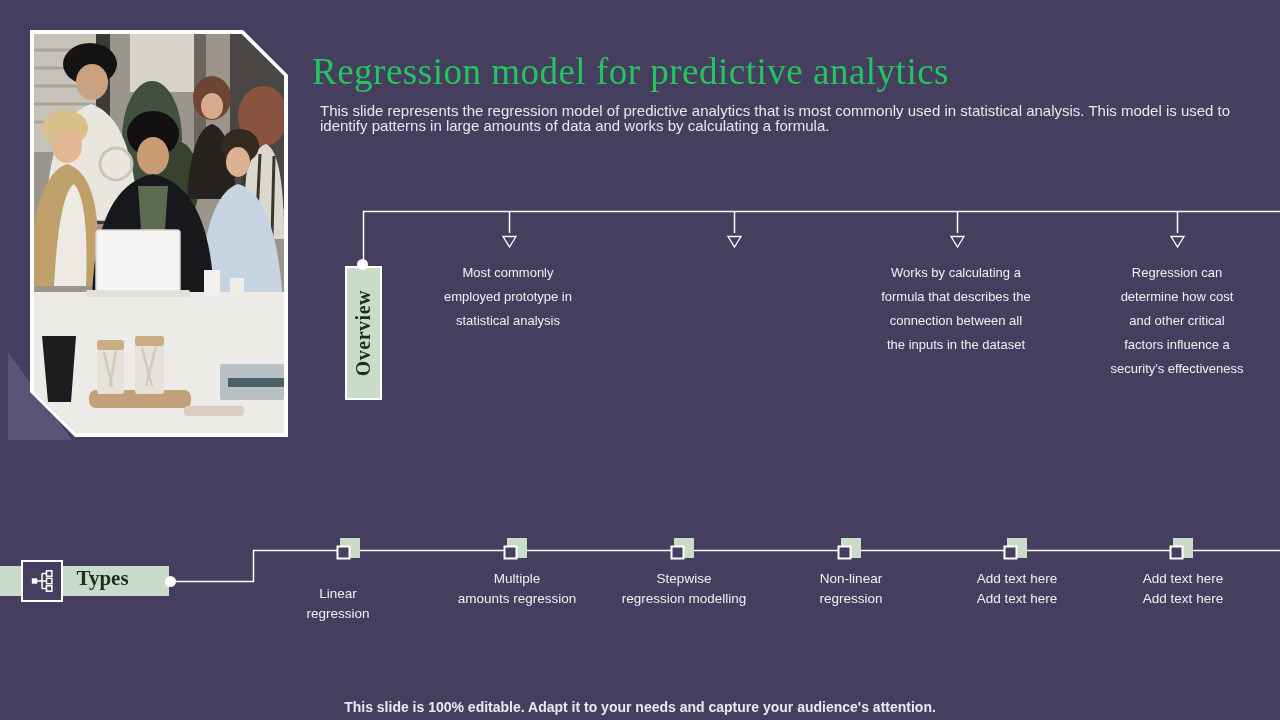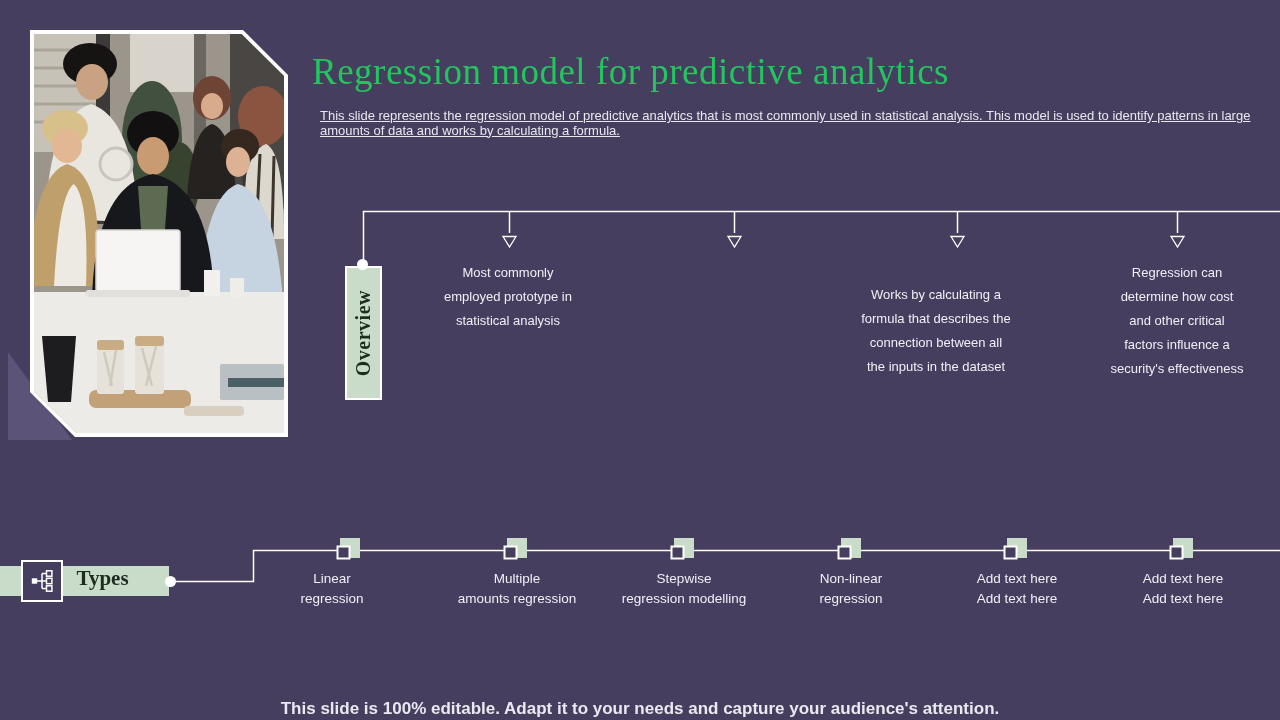--- a/index.html
+++ b/index.html
@@ -8,22 +8,22 @@
     background:#453E5E;
     font-family:"Liberation Sans",sans-serif;
   }
   
   .title{
     position:absolute;left:312px;top:22px;width:940px;
     font-family:"Liberation Serif",serif;font-weight:400;
     font-size:37px;line-height:50px;color:#22c55e;letter-spacing:.5px;
   }
   .subtitle{
-    position:absolute;left:320px;top:96px;width:932px;
-    font-size:13px;line-height:14.5px;color:#E9E7F0;text-decoration:underline;
+    position:absolute;left:320px;top:89px;width:932px;
+    font-size:15px;line-height:14.5px;color:#E9E7F0;
   }
   
   .fold{
     position:absolute;left:8px;top:352px;width:64px;height:88px;z-index:1;
     background:#5B5478;
     clip-path:polygon(0 0,100% 100%,0 100%);
   }
   .photo-frame{
     position:absolute;left:30px;top:30px;width:258px;height:407px;z-index:2;
     background:#FFFFFF;
@@ -46,47 +46,47 @@
   .v-label{
     writing-mode:vertical-rl;transform:rotate(180deg);
     font-family:"Liberation Serif",serif;font-weight:bold;
     font-size:20px;color:#1E2C20;letter-spacing:.5px;
   }
   .ov-item{
     position:absolute;top:261px;width:230px;z-index:2;
     text-align:center;white-space:pre-line;
     font-size:13px;line-height:24px;color:#F1EFF6;
   }
-  .ov-1{left:393px;} .ov-2{left:619px;} .ov-3{left:821px;margin-top:22px;} .ov-4{left:1062px;}
+  .ov-1{left:393px;} .ov-2{left:619px;} .ov-3{left:841px;} .ov-4{left:1062px;}
   
   .types-bar{
     position:absolute;left:0;top:566px;width:169px;height:30px;z-index:2;
     background:#C9DCCA;display:flex;justify-content:center;
     padding-left:36px;box-sizing:border-box;
   }
   .types-label{
     font-family:"Liberation Serif",serif;font-weight:bold;
     font-size:21px;color:#1E2C20;
   }
   .icon-box{
     position:absolute;left:21px;top:560px;width:42px;height:42px;z-index:3;
     background:#453E5E;border:2px solid #FFFFFF;box-sizing:border-box;
     display:flex;align-items:center;justify-content:center;
   }
   .type-item{
     position:absolute;top:569px;width:190px;z-index:2;
     text-align:center;white-space:pre-line;
     font-size:13.5px;line-height:20px;color:#F1EFF6;
   }
-  .ty-1{left:237px;} .ty-2{left:422px;} .ty-3{left:589px;}
+  .ty-1{left:243px;margin-top:15px;} .ty-2{left:422px;} .ty-3{left:589px;}
   .ty-4{left:756px;} .ty-5{left:922px;} .ty-6{left:1088px;}
   
   .footer{
     position:absolute;left:0;top:699px;width:1280px;
-    text-align:center;font-size:17px;font-weight:600;color:#EAE8F0;
+    text-align:center;font-size:14px;font-weight:600;color:#EAE8F0;
   }
 </style>
 </head>
 <body>
 
 <div class="slide">
 
   <svg class="overlay" width="1280" height="720" viewBox="0 0 1280 720">
 
     <g stroke="#FFFFFF" stroke-width="1.5" fill="none">

